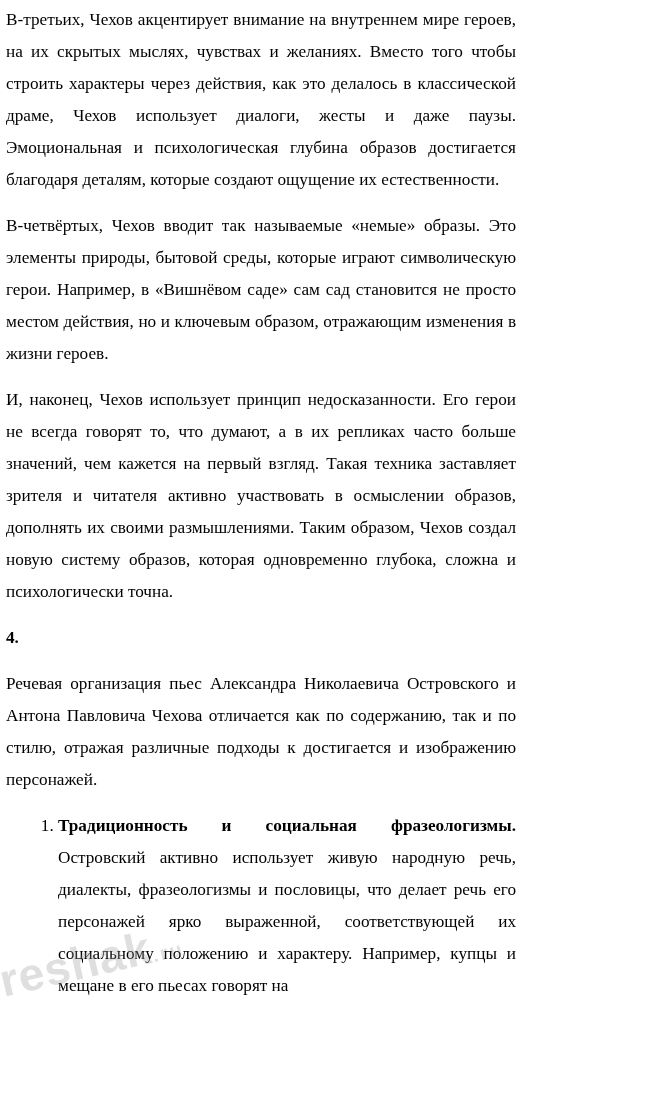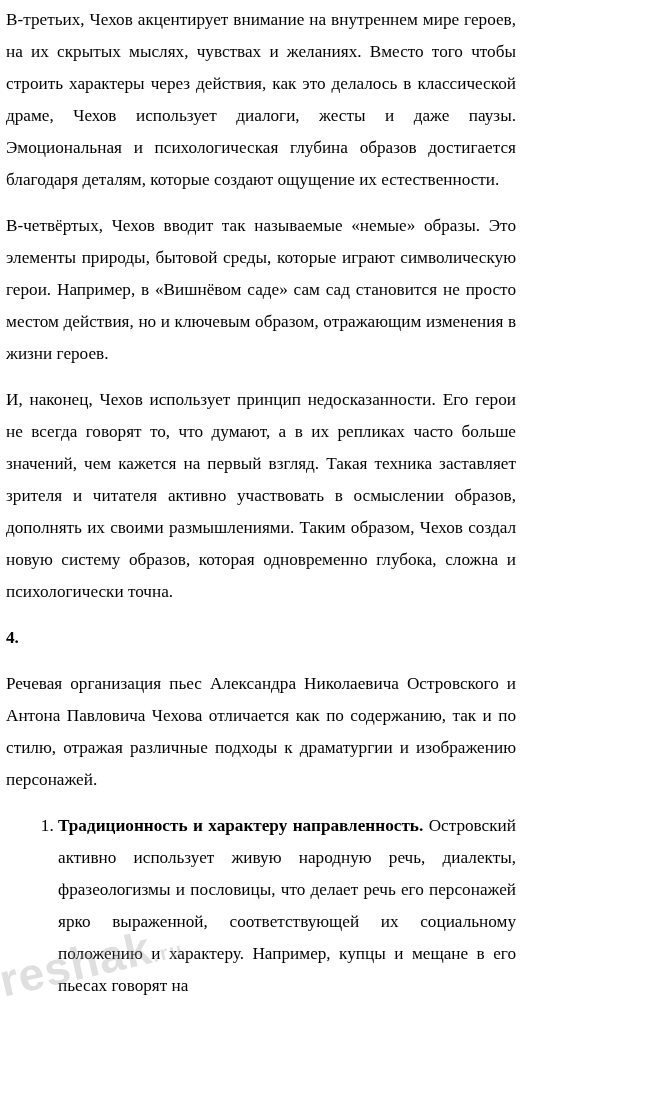--- a/index.html
+++ b/index.html
@@ -83,24 +83,24 @@
 <body>
 
 <div class="page">
 
   <p class="para">В-третьих, Чехов акцентирует внимание на внутреннем мире героев, на их скрытых мыслях, чувствах и желаниях. Вместо того чтобы строить характеры через действия, как это делалось в классической драме, Чехов использует диалоги, жесты и даже паузы. Эмоциональная и психологическая глубина образов достигается благодаря деталям, которые создают ощущение их естественности.</p>
   <p class="para">В-четвёртых, Чехов вводит так называемые «немые» образы. Это элементы природы, бытовой среды, которые играют символическую герои. Например, в «Вишнёвом саде» сам сад становится не просто местом действия, но и ключевым образом, отражающим изменения в жизни героев.</p>
   <p class="para">И, наконец, Чехов использует принцип недосказанности. Его герои не всегда говорят то, что думают, а в их репликах часто больше значений, чем кажется на первый взгляд. Такая техника заставляет зрителя и читателя активно участвовать в осмыслении образов, дополнять их своими размышлениями. Таким образом, Чехов создал новую систему образов, которая одновременно глубока, сложна и психологически точна.</p>
 
   <div class="section-number">4.</div>
 
-  <p class="para">Речевая организация пьес Александра Николаевича Островского и Антона Павловича Чехова отличается как по содержанию, так и по стилю, отражая различные подходы к драматургии и изображению персонажей.</p>
+  <p class="para">Речевая организация пьес Александра Николаевича Островского и Антона Павловича Чехова отличается как по содержанию, так и по стилю, отражая различные подходы к достигается и изображению персонажей.</p>
 
 
   <ol class="list">
-    <li><span class="lead">Традиционность и характеру направленность.</span><span> Островский активно использует живую народную речь, диалекты, фразеологизмы и пословицы, что делает речь его персонажей ярко выраженной, соответствующей их социальному положению и характеру. Например, купцы и мещане в его пьесах говорят на</span></li>
+    <li><span class="lead">Традиционность и социальная фразеологизмы.</span><span> Островский активно использует живую народную речь, диалекты, фразеологизмы и пословицы, что делает речь его персонажей ярко выраженной, соответствующей их социальному положению и характеру. Например, купцы и мещане в его пьесах говорят на</span></li>
   </ol>
 
   <div class="watermark">
     <span>reshak</span><span class="wm-sub">.ru</span>
   </div>
 
 </div>
 
 </body></html>

